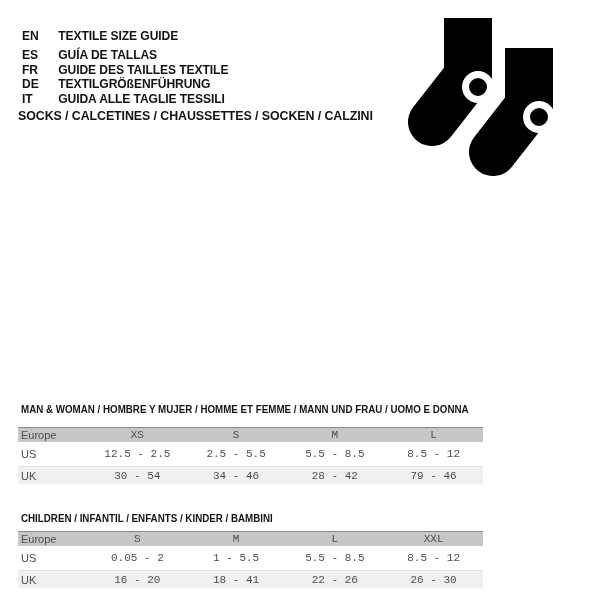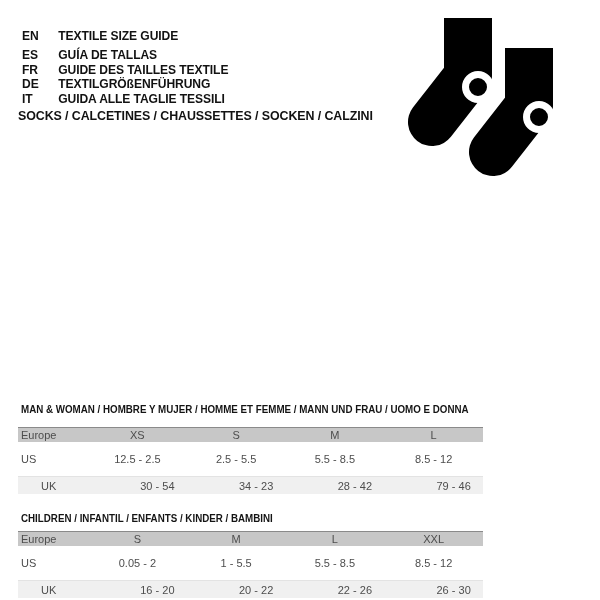--- a/index.html
+++ b/index.html
@@ -53,29 +53,28 @@
     font-size:11px; color:var(--table_text,#4d4d4d);
   }
   .table-adult { top:427px; }
   .table-children { top:531px; }
   .t-row { display:flex; align-items:center; box-sizing:border-box; }
   .t-header {
     height:15px;
     background:var(--header_bg,#c7c7c7);
     border-top:1.5px solid var(--header_border,#8a8a8a);
   }
-  .r-white { height:34px; background:#ffffff; }
+  .r-white { height:24px; background:#ffffff; }
   .r-gray  {
     height:18px;
     background:var(--row_alt_bg,#f0f0f0);
     border-top:1px solid var(--row_border,#e3e3e3);
-    padding-left:20px;
   }
   .c-region { flex:0 0 70px; padding-left:3px; box-sizing:border-box; text-align:left; }
-  .c-size   { flex:0 0 98.75px; text-align:center; }
+  .c-size   { flex:0 0 98.75px; text-align:center;font-family:Liberation Mono, monospace; }
 </style>
 </head>
 <body>
 
 <div class="lang-block">
   <div class="lang-row first">
     <span class="lang-code">EN</span>
     <span class="lang-label">TEXTILE SIZE GUIDE</span>
   </div>
   <div class="lang-row">
@@ -122,21 +121,21 @@
   <div class="t-row r-white">
     <span class="c-region">US</span>
     <span class="c-size">12.5 - 2.5</span>
     <span class="c-size">2.5 - 5.5</span>
     <span class="c-size">5.5 - 8.5</span>
     <span class="c-size">8.5 - 12</span>
   </div>
   <div class="t-row r-gray">
     <span class="c-region">UK</span>
     <span class="c-size">30 - 54</span>
-    <span class="c-size">34 - 23</span>
+    <span class="c-size">34 - 46</span>
     <span class="c-size">28 - 42</span>
     <span class="c-size">79 - 46</span>
   </div>
 </div>
 
 <div class="table-title title-children">CHILDREN / INFANTIL / ENFANTS / KINDER / BAMBINI</div>
 <div class="size-table table-children">
   <div class="t-row t-header">
     <span class="c-region">Europe</span>
     <span class="c-size">S</span>
@@ -147,17 +146,17 @@
   <div class="t-row r-white">
     <span class="c-region">US</span>
     <span class="c-size">0.05 - 2</span>
     <span class="c-size">1 - 5.5</span>
     <span class="c-size">5.5 - 8.5</span>
     <span class="c-size">8.5 - 12</span>
   </div>
   <div class="t-row r-gray">
     <span class="c-region">UK</span>
     <span class="c-size">16 - 20</span>
-    <span class="c-size">20 - 22</span>
+    <span class="c-size">18 - 41</span>
     <span class="c-size">22 - 26</span>
     <span class="c-size">26 - 30</span>
   </div>
 </div>
 
 </body></html>

